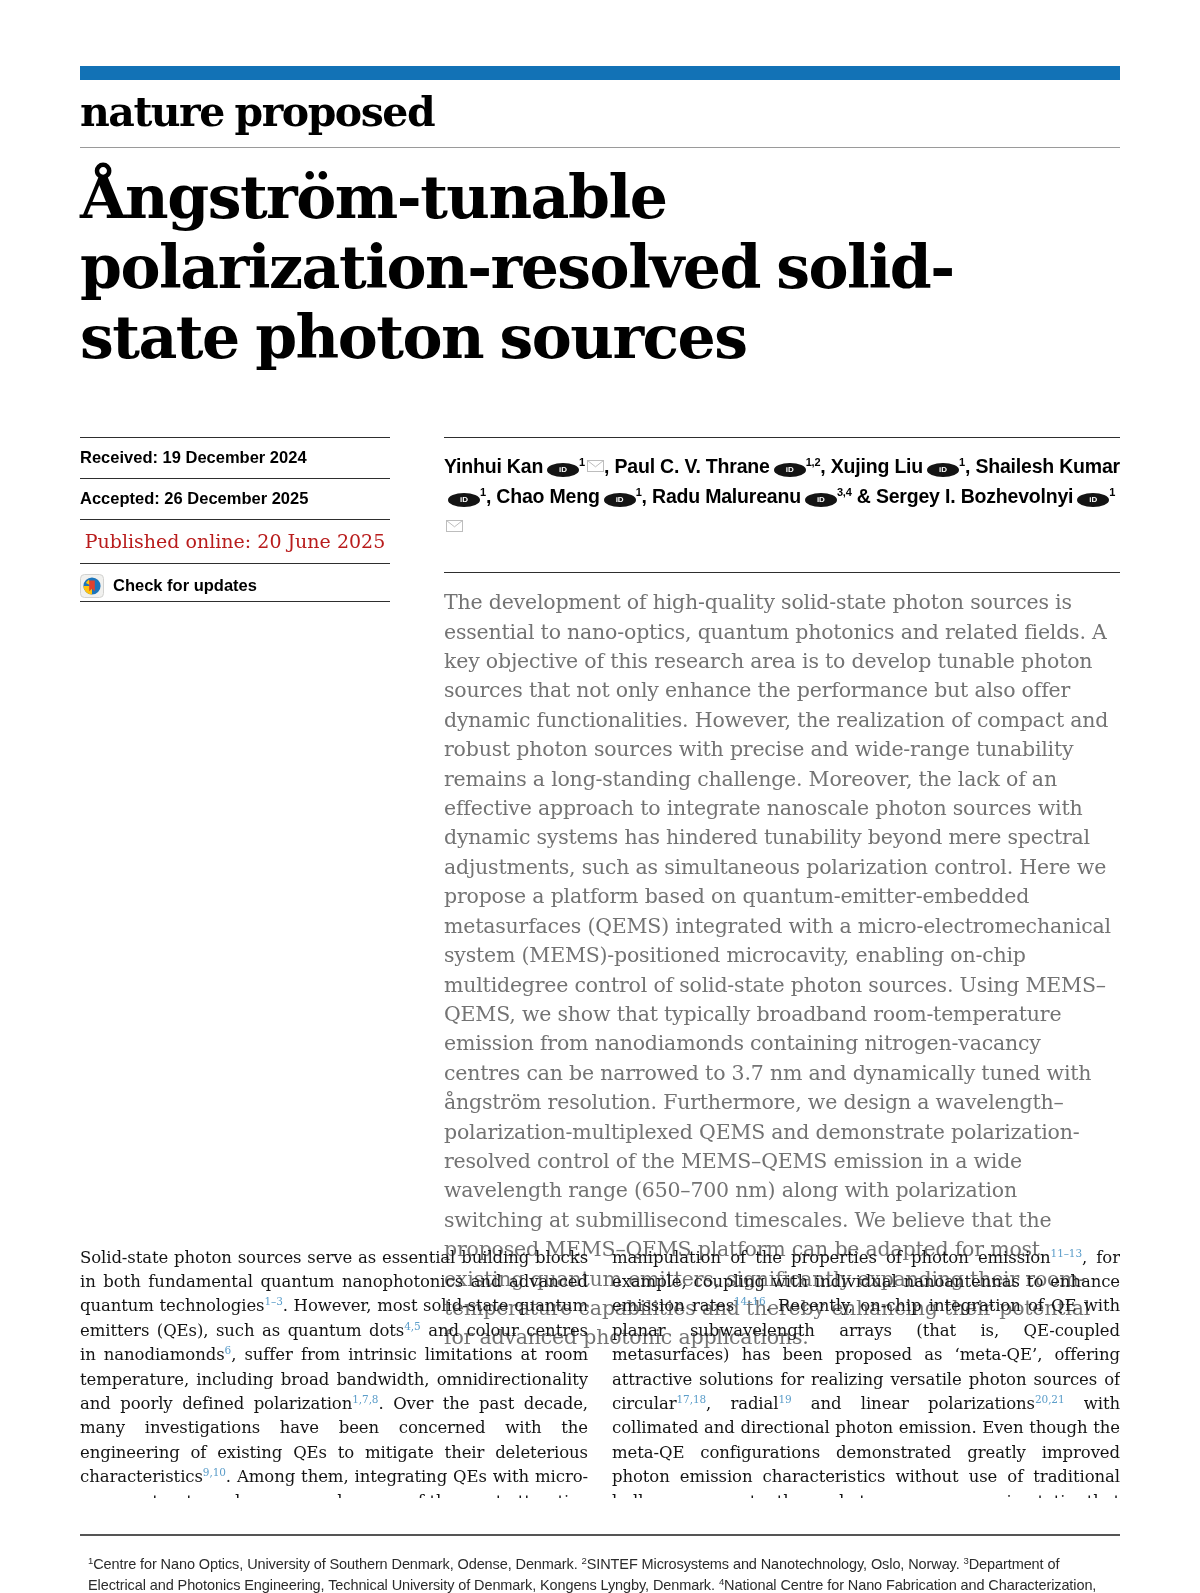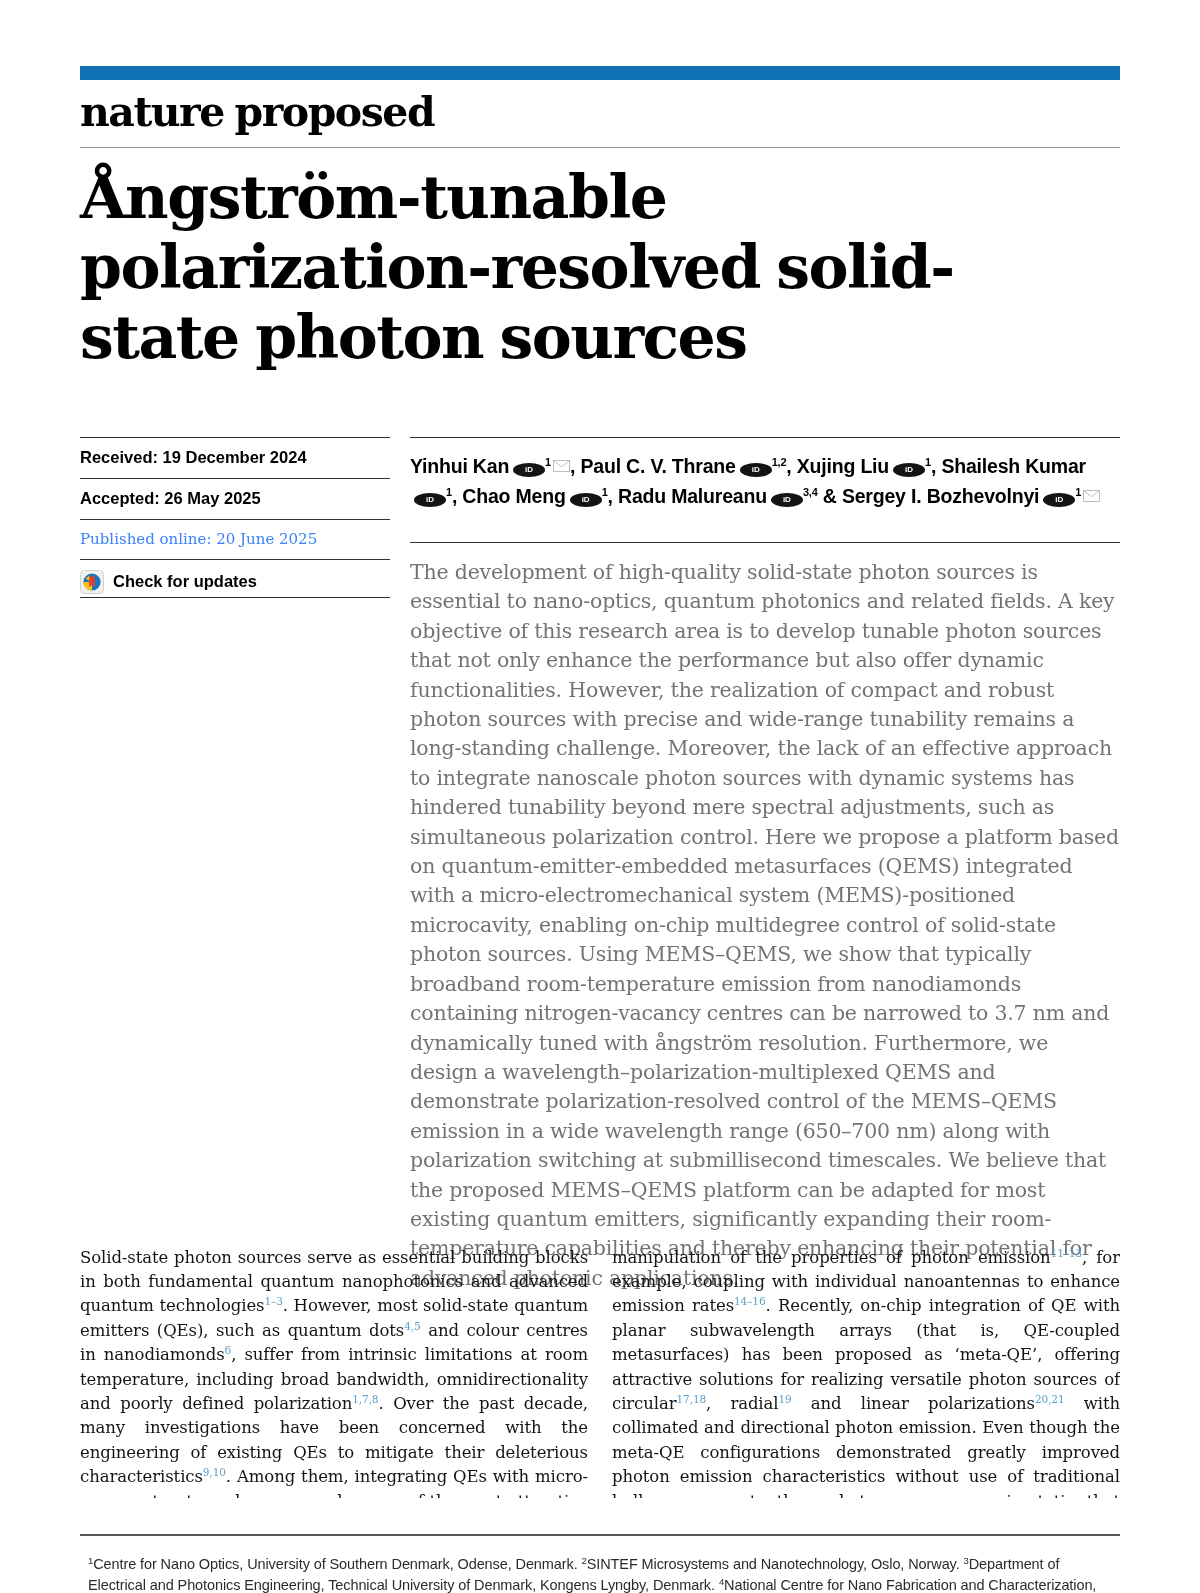--- a/index.html
+++ b/index.html
@@ -29,24 +29,24 @@
   
   .paper-title {
     margin: 14px 0 0 0;
     font-family: "DejaVu Serif", serif;
     font-weight: 700; font-size: 60px; line-height: 1.17;
     letter-spacing: -1.5px; word-spacing: -3px;
     color: #000; max-width: 1000px;
   }
 
   
-  .main-grid { display: grid; grid-template-columns: 310px 1fr; column-gap: 20px; margin-top: 64px; height: 757px; }
+  .main-grid { display: grid; grid-template-columns: 310px 1fr; column-gap: 54px; margin-top: 64px; height: 757px; }
 
   .side-item { border-top: 1.5px solid #2e2e2e; padding: 10px 0 11px 0; font-size: 16.5px; font-weight: bold; color: #000; }
-  .side-item.serif { font-family: "DejaVu Serif", serif; font-weight: 400; font-size: 15px; color: #3b82f6; }
+  .side-item.serif { font-family: "DejaVu Serif", serif; font-weight: 400; font-size: 19px; color: #b91c1c; text-align: center; }
   .side-item.last { border-bottom: 1.5px solid #2e2e2e; padding-bottom: 3px; }
   .check-row { display: flex; align-items: center; gap: 9px; cursor: pointer; }
   .crossmark { width: 24px; height: 24px; flex: 0 0 auto; }
 
   .right-col { min-width: 0; }
   .authors-block {
     border-top: 1.5px solid #2e2e2e; padding-top: 13px; margin: 0;
     font-size: 19.5px; font-weight: bold; line-height: 1.55; color: #000;
     letter-spacing: -0.2px;
   }
@@ -102,21 +102,21 @@
   <div class="logo">nature proposed</div>
 
   <hr class="header-rule">
 
   <h1 class="paper-title">Ångström-tunable polarization-resolved solid-state photon sources</h1>
 
   <div class="main-grid">
 
     <div class="side-col">
       <div class="side-item">Received: 19 December 2024</div>
-      <div class="side-item">Accepted: 26 May 2025</div>
+      <div class="side-item">Accepted: 26 December 2025</div>
       <div class="side-item serif">Published online: 20 June 2025</div>
       <div class="side-item last check-row">
         <svg class="crossmark" viewBox="0 0 24 24">
           <rect x="0.5" y="0.5" width="23" height="23" rx="4" fill="#f1f1ef" stroke="#d2d2d0"></rect>
           <circle cx="12" cy="12" r="8.6" fill="#1b75bb"></circle>
           <path d="M12 12 L3.4 12 A8.6 8.6 0 0 0 12 20.6 Z" fill="#ffc20e"></path>
           <path d="M8.8 5.8 L12 12 L5.9 9.1 A8.6 8.6 0 0 1 8.8 5.8 Z" fill="#ffc20e"></path>
           <path d="M9.2 6.6 h5.6 v10.6 l-2.8 -2.4 l-2.8 2.4 z" fill="#e0412f"></path>
         </svg>
         <span>Check for updates</span>

